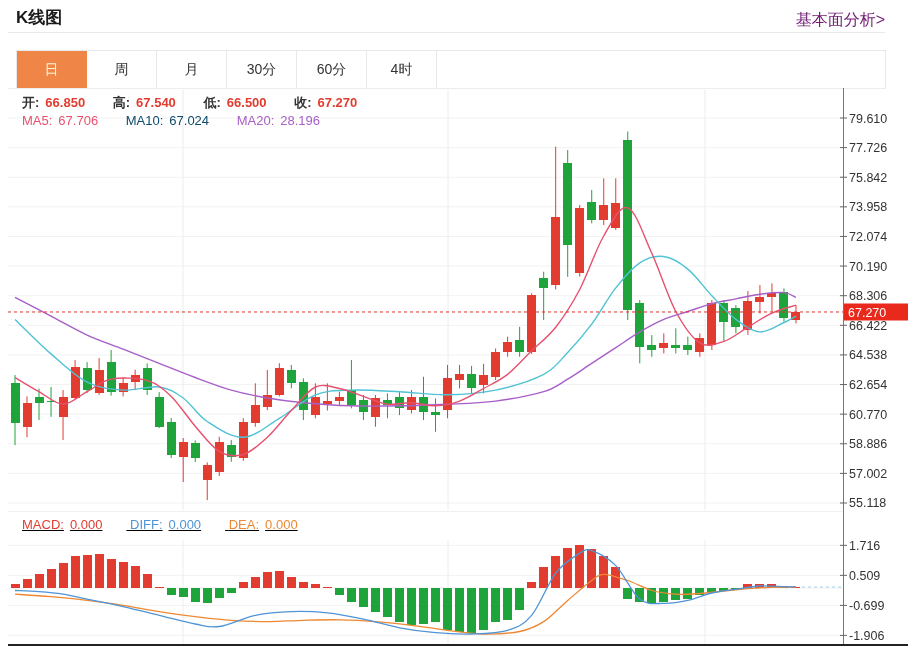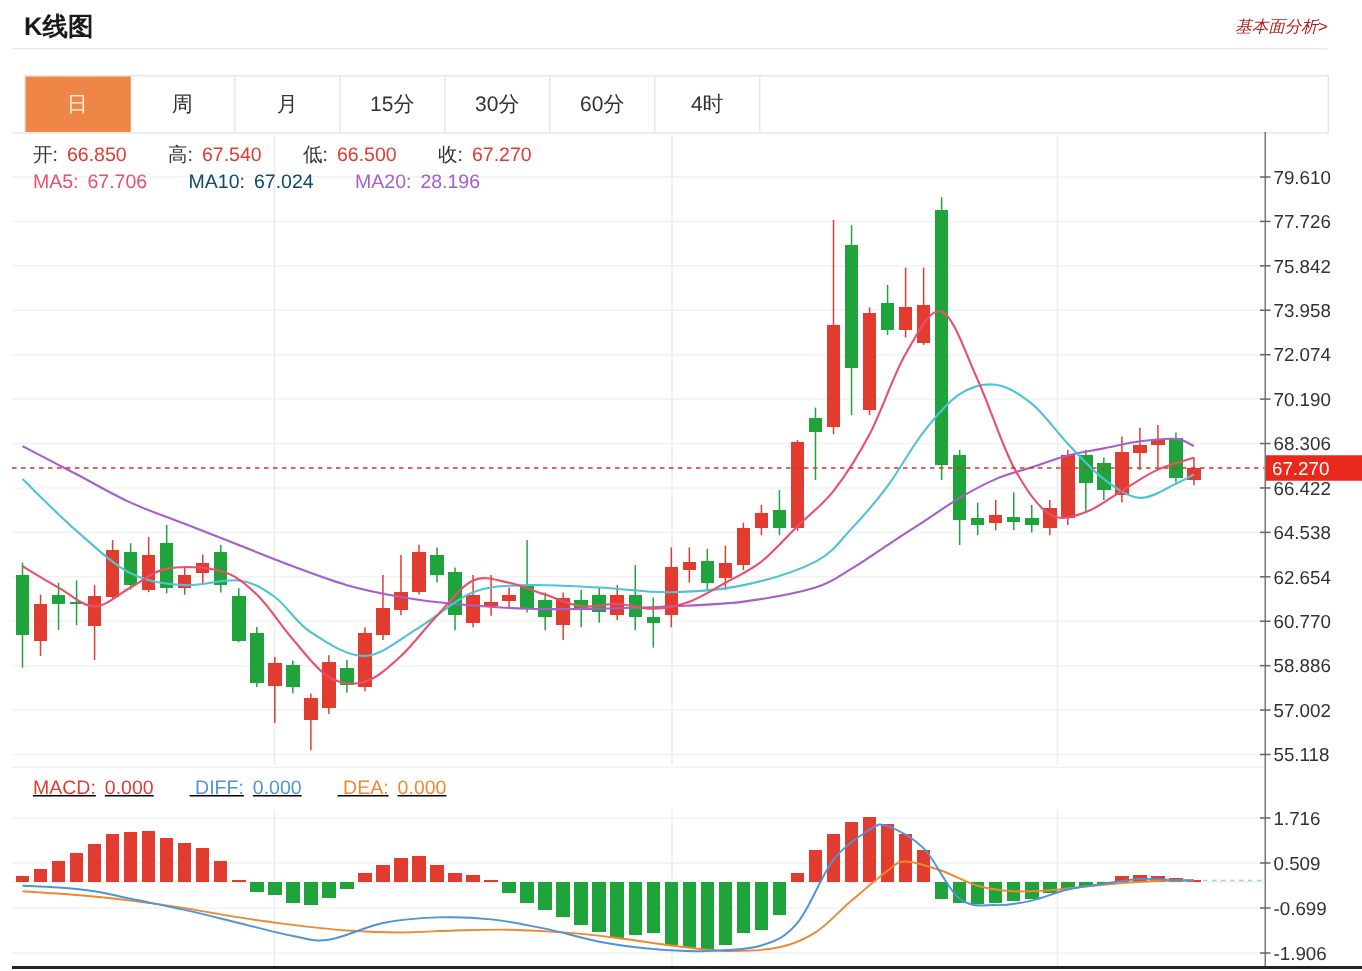--- a/index.html
+++ b/index.html
@@ -1,19 +1,19 @@
 <!DOCTYPE html>
 <html><head>
 <meta charset="utf-8">
 <style>
   html,body{margin:0;padding:0;background:#fff;}
   .page{position:relative;width:908px;height:647px;background:#fff;overflow:hidden;
         font-family:"Liberation Sans",sans-serif;margin-left:8px;}
   .topbar-title{position:absolute;left:8px;top:6px;font-size:17px;font-weight:bold;color:#1a1a1a;}
-  .topbar-link{position:absolute;right:31px;top:10px;font-size:11px;color:#b91c1c;cursor:pointer;font-style:italic;}
+  .topbar-link{position:absolute;right:31px;top:10px;font-size:16px;color:#701a75;cursor:pointer;}
   .topbar-sep{position:absolute;left:0;top:32px;width:877px;height:0;border-top:1px solid #e9e9e9;}
   .tabs{position:absolute;left:8px;top:50px;width:868px;height:37px;display:flex;
         border:1px solid #e8e8e8;box-sizing:content-box;background:#fff;}
   .tab{width:69px;height:37px;line-height:37px;text-align:center;font-size:14px;color:#333;
        border-right:1px solid #e8e8e8;cursor:pointer;flex:none;}
   .tab.active{background:#ef8647;color:#fdf3d8;border-right-color:#ef8647;}
   .infor{position:absolute;left:14px;font-size:13px;white-space:nowrap;z-index:3;}
   .infor span{margin-right:6px;}
   .gap{display:inline-block;width:12px;}
   .lbl{color:#333;}
@@ -31,21 +31,20 @@
 <div class="page">
 
   <div class="topbar-title">K线图</div>
   <div class="topbar-link">基本面分析&gt;</div>
   <div class="topbar-sep"></div>
 
   <div class="tabs" id="tabs">
       <div class="tab active">日</div>
       <div class="tab">周</div>
       <div class="tab">月</div>
-      <div class="tab">15分</div>
       <div class="tab">30分</div>
       <div class="tab">60分</div>
       <div class="tab">4时</div>
     </div>
 
   <svg id="chart-svg" width="908" height="647" viewBox="0 0 908 647">
     <g id="svg-gen">
         <g>
           <line x1="0" y1="118" x2="835" y2="118" stroke="#f2f2f2" stroke-width="1"></line>
           <line x1="0" y1="147.614596" x2="835" y2="147.614596" stroke="#f2f2f2" stroke-width="1"></line>
@@ -340,21 +339,21 @@
         <g>
           <line x1="794" y1="587.00572" x2="835" y2="587.00572" stroke="#9fd0e8" stroke-width="1" stroke-dasharray="3,3"></line>
         </g>
       </g>
     <g>
       <rect x="836" y="303.5" width="72" height="17" fill="#e8291c"></rect>
       <text x="840" y="316.5" font-size="12.5" fill="#ffffff" font-family="Liberation Sans, sans-serif">67.270</text>
     </g>
   </svg>
 
-  <div class="infor" style="top:94px;">
+  <div class="infor" style="top:94px;font-weight:bold;">
     <span class="lbl">开:</span><span class="v-red">66.850</span><span class="gap"></span>
     <span class="lbl">高:</span><span class="v-red">67.540</span><span class="gap"></span>
     <span class="lbl">低:</span><span class="v-red">66.500</span><span class="gap"></span>
     <span class="lbl">收:</span><span class="v-red">67.270</span>
   </div>
 
   <div class="infor" style="top:113px;">
     <span class="c-ma5">MA5:</span><span class="c-ma5">67.706</span><span class="gap"></span>
     <span class="c-ma10">MA10:</span><span class="c-ma10">67.024</span><span class="gap"></span>
     <span class="c-ma20">MA20:</span><span class="c-ma20">28.196</span>

